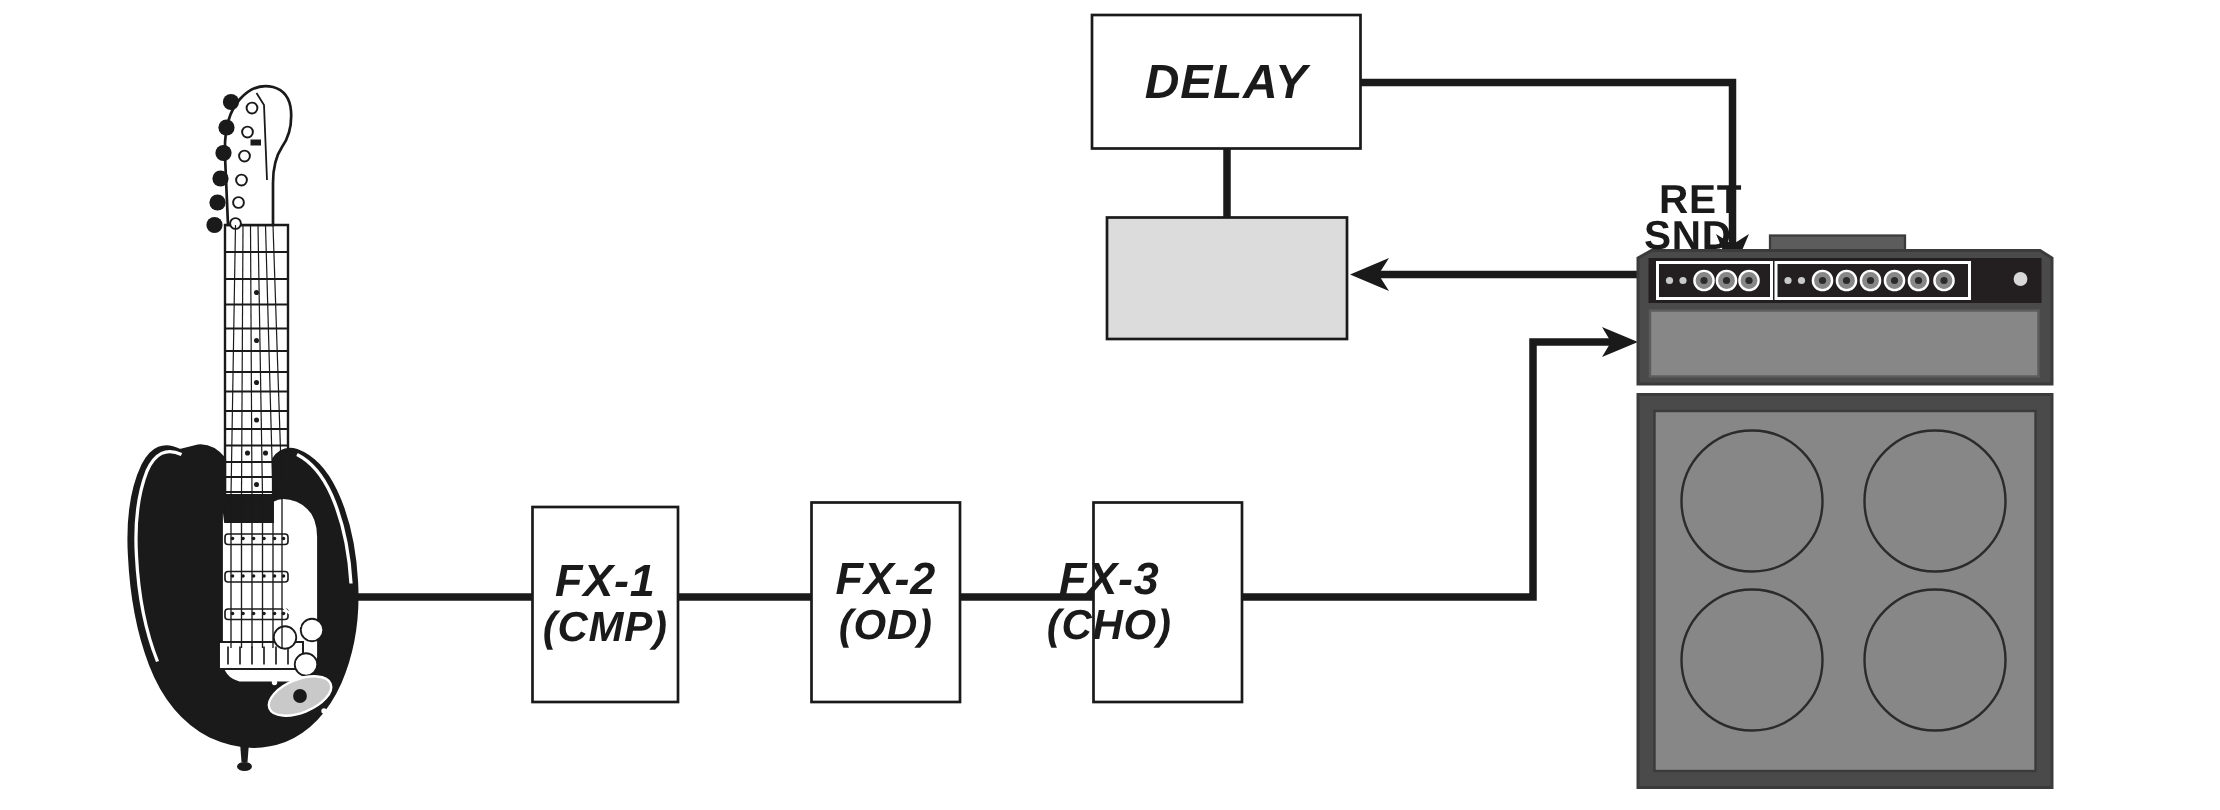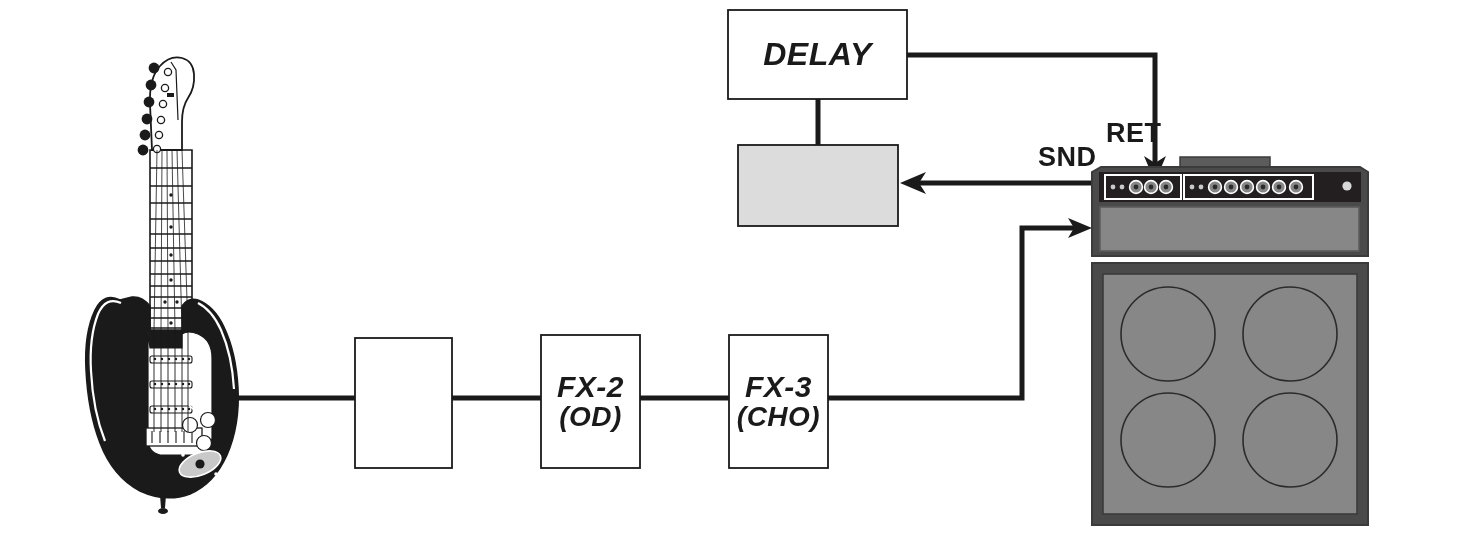--- a/index.html
+++ b/index.html
@@ -267,33 +267,37 @@
       <rect x="1103" y="274" width="254" height="240" fill="#878787" stroke="#3b3b3b" stroke-width="1.6"></rect>
       <g fill="none" stroke="#2b2b2b" stroke-width="1.6">
         <circle cx="1168" cy="334" r="47"></circle>
         <circle cx="1290" cy="334" r="47"></circle>
         <circle cx="1168" cy="440" r="47"></circle>
         <circle cx="1290" cy="440" r="47"></circle>
       </g>
     </g>
   </svg>
 
+  <div class="blk-label" style="left:355px;top:338px;width:97px;height:130px;">
+    <span class="l1">FX-1</span>
+    <span class="l2">(CMP)</span>
+  </div>
 
   <div class="blk-label" style="left:541px;top:335px;width:99px;height:133px;">
     <span class="l1">FX-2</span>
     <span class="l2">(OD)</span>
   </div>
 
-  <div class="blk-label" style="left:729px;top:335px;width:99px;height:133px;">
+  <div class="blk-label" style="left:690px;top:335px;width:99px;height:133px;">
     <span class="l1">FX-3</span>
     <span class="l2">(CHO)</span>
   </div>
 
   <div class="blk-label" style="left:728px;top:10px;width:179px;height:89px;">
     <span class="l1" style="font-size:32px;">DELAY</span>
   </div>
 
 
-  <div class="port-label" style="left:1038px;top:142px;text-align:center;">SND</div>
+  <div class="port-label" style="left:1096px;top:142px;text-align:center;">SND</div>
 
   <div class="port-label" style="left:1106px;top:118px;">RET</div>
 
 </div>
 
 </body></html>

